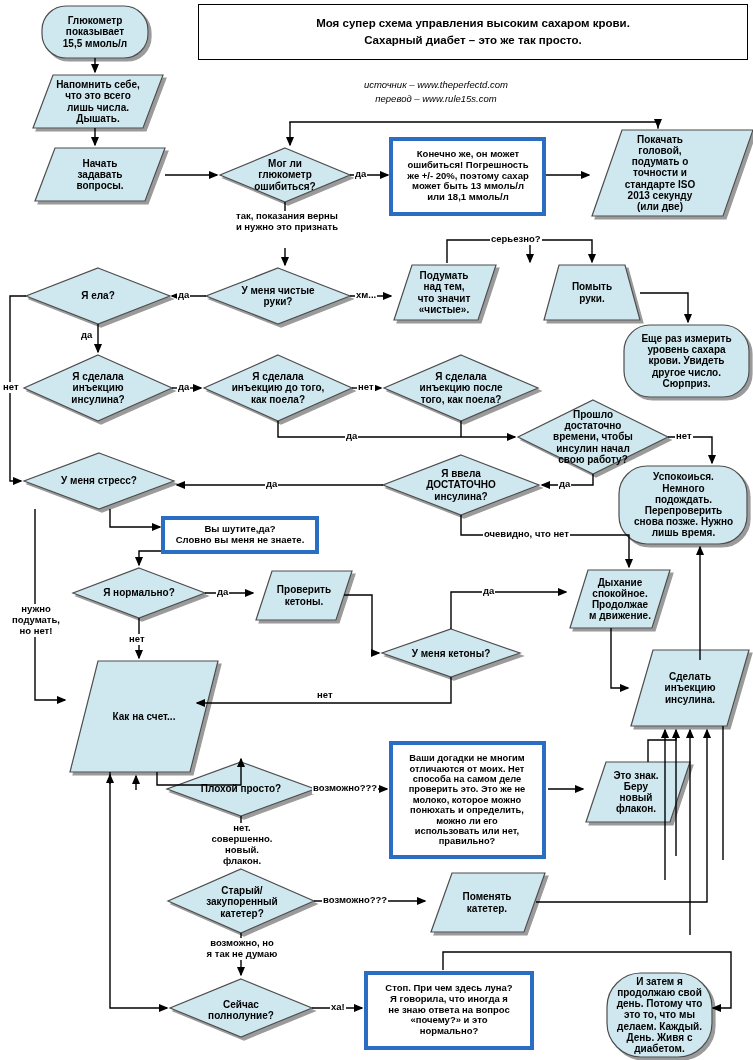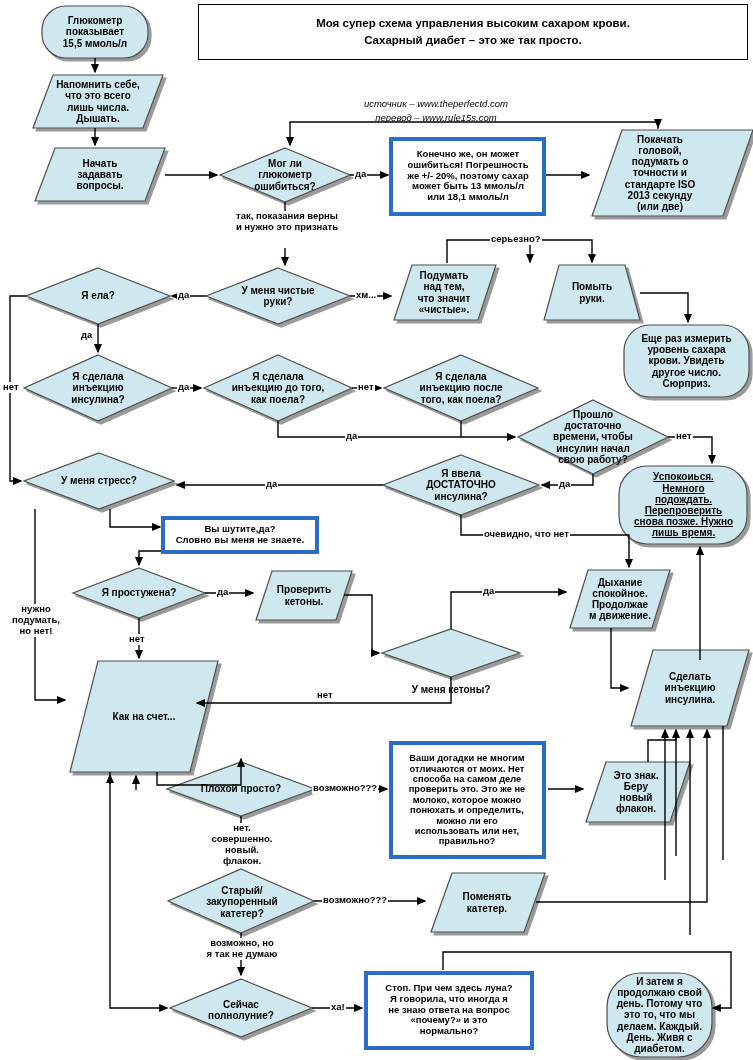--- a/index.html
+++ b/index.html
@@ -10,21 +10,21 @@
        font-family:"Liberation Sans","DejaVu Sans",sans-serif;font-weight:bold;
        display:flex;align-items:center;justify-content:center;pointer-events:none;}
   .edgelbl{position:absolute;font-size:9.5px;color:#000;line-height:1.15;text-align:center;
        font-family:"Liberation Sans","DejaVu Sans",sans-serif;font-weight:bold;
        background:#fff;padding:0 1px;white-space:nowrap;}
   .edgelbl.multi{white-space:normal;}
   .title-box{position:absolute;border:1px solid #000;background:#fff;
        display:flex;align-items:center;justify-content:center;text-align:center;
        font-weight:bold;font-size:11.5px;line-height:1.45;color:#000;}
   .credits{position:absolute;text-align:center;font-style:italic;font-size:9.5px;
-       line-height:1.5;color:#000;margin-top:19px;}
+       line-height:1.5;color:#000;}
 </style>
 </head>
 <body>
 
 <div id="stage">
 
   <svg id="svgroot" viewBox="0 0 753 1060">
     <defs>
       <marker id="ah" markerWidth="7" markerHeight="7" refX="6" refY="3" orient="auto" markerUnits="strokeWidth">
         <path d="M0,0 L7,3 L0,6 z" fill="#000"></path>
@@ -241,39 +241,39 @@
     </div>
   <div class="lbl" style="left:217px;top:365px;width:122px;height:46px;">
       <span>Я сделала<br>инъекцию до того,<br>как поела?</span>
     </div>
   <div class="lbl" style="left:398px;top:365px;width:126px;height:46px;">
       <span>Я сделала<br>инъекцию после<br>того, как поела?</span>
     </div>
   <div class="lbl" style="left:540px;top:405px;width:106px;height:64px;">
       <span>Прошло<br>достаточно<br>времени, чтобы<br>инсулин начал<br>свою работу?</span>
     </div>
-  <div class="lbl" style="left:619px;top:466px;width:129px;height:78px;text-decoration:underline;">
+  <div class="lbl" style="left:619px;top:466px;width:129px;height:78px;">
       <span>Успокоиься.<br>Немного<br>подождать.<br>Перепроверить<br>снова позже. Нужно<br>лишь время.</span>
     </div>
   <div class="lbl" style="left:404px;top:463px;width:114px;height:44px;">
       <span>Я ввела<br>ДОСТАТОЧНО<br>инсулина?</span>
     </div>
   <div class="lbl" style="left:44px;top:469px;width:110px;height:24px;">
       <span>У меня стресс?</span>
     </div>
   <div class="lbl" style="left:164px;top:519px;width:152px;height:32px;font-size:9.5px;">
       <span>Вы шутите,да?<br>Словно вы меня не знаете.</span>
     </div>
   <div class="lbl" style="left:88px;top:582px;width:102px;height:22px;">
-      <span>Я простужена?</span>
+      <span>Я нормально?</span>
     </div>
   <div class="lbl" style="left:258px;top:571px;width:92px;height:49px;">
       <span>Проверить<br>кетоны.</span>
     </div>
-  <div class="lbl" style="left:400px;top:643px;width:102px;height:22px;margin-top:36px;">
+  <div class="lbl" style="left:400px;top:643px;width:102px;height:22px;">
       <span>У меня кетоны?</span>
     </div>
   <div class="lbl" style="left:573px;top:570px;width:94px;height:58px;">
       <span>Дыхание<br>спокойное.<br>Продолжае<br>м движение.</span>
     </div>
   <div class="lbl" style="left:74px;top:705px;width:140px;height:24px;">
       <span>Как на счет...</span>
     </div>
   <div class="lbl" style="left:637px;top:655px;width:106px;height:66px;">
       <span>Сделать<br>инъекцию<br>инсулина.</span>

